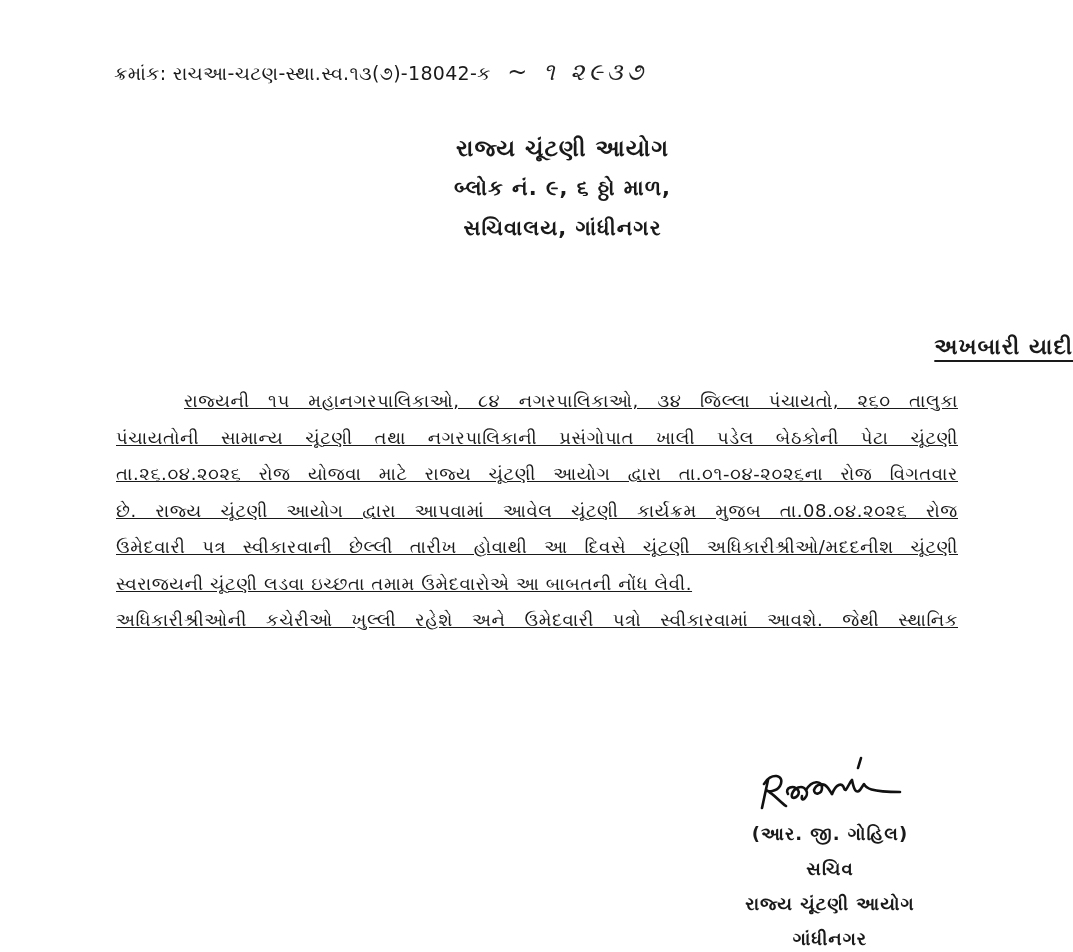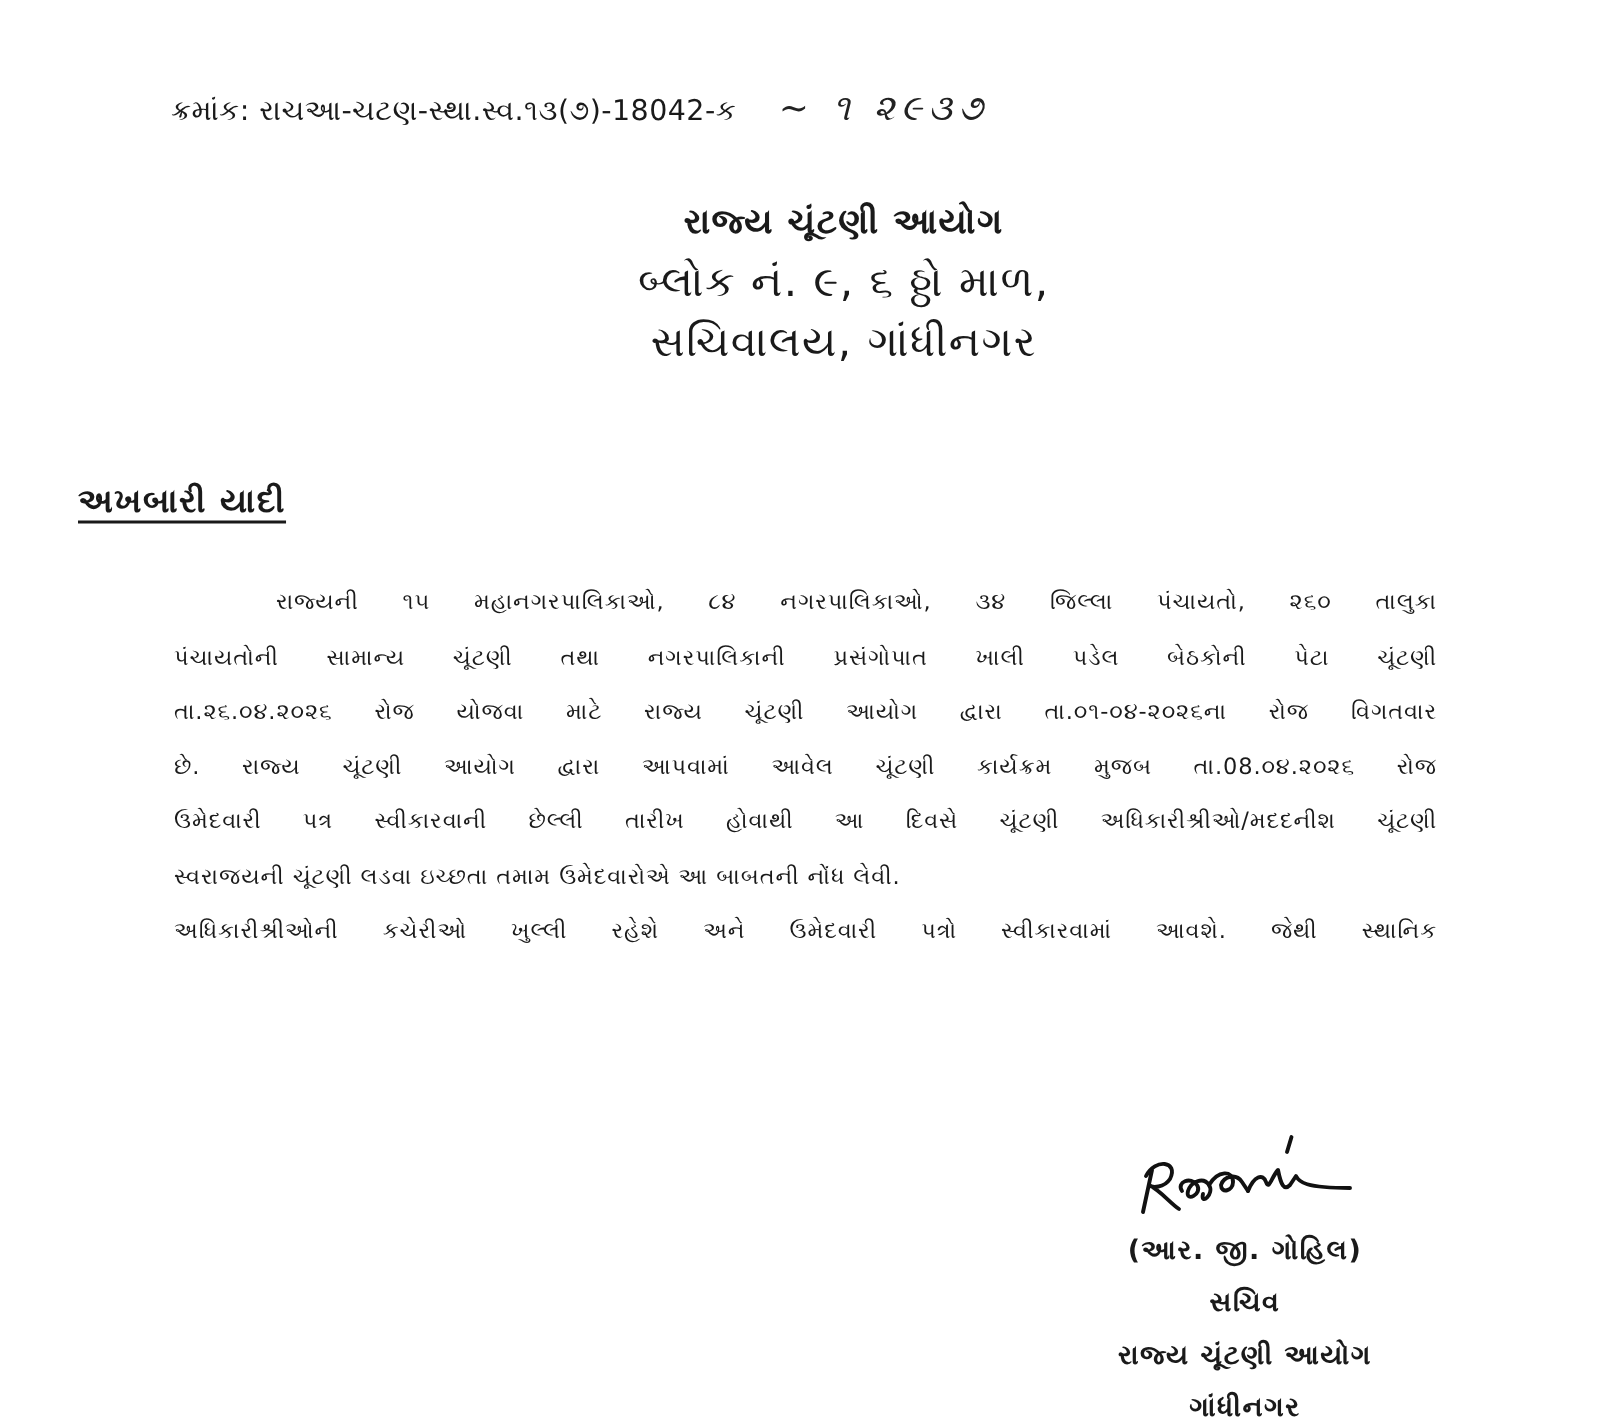--- a/index.html
+++ b/index.html
@@ -20,67 +20,68 @@
       left: 114px;
       top: 58px;
       font-size: 19px;
       letter-spacing: 0.3px;
       white-space: nowrap;
     }
     .ref-handwritten {
       font-family: "DejaVu Serif", "Liberation Serif", serif;
       font-style: italic;
       font-size: 24px;
-      margin-left: 22px;
+      margin-left: 10px;
       letter-spacing: 4px;
       color: #222;
     }
     .header-block {
       position: absolute;
       left: 0;
       width: 1073px;
       top: 128px;
       text-align: center;
     }
     .header-block .org-name {
       font-size: 23px;
       font-weight: bold;
       letter-spacing: 1px;
       margin-left: 52px;
       line-height: 40px;
     }
     .header-block .addr-line {
-      font-size: 28px;
-      font-weight: normal;
+      font-size: 21px;
+      font-weight: bold;
       letter-spacing: 1px;
       margin-left: 52px;
       line-height: 40px;
     }
     .doc-title {
       position: absolute;
       left: 0;
       width: 1073px;
-      top: 322px;
-      text-align: left;
+      top: 334px;
+      text-align: right;
     }
     .doc-title span {
       display: inline-block;
       font-size: 22px;
       font-weight: bold;
       letter-spacing: 1px;
       margin-left: 52px;
       text-decoration: underline;
       text-underline-offset: 6px;
     }
     .body-para {
       position: absolute;
       left: 116px;
       top: 383px;
       width: 842px;
-      font-size: 15px;
+      font-size: 18px;
+      text-decoration: underline;
     }
     .body-para .para-line {
       display: block;
       height: 36.5px;
       line-height: 36.5px;
       white-space: nowrap;
       text-align: justify;
       text-align-last: justify;
       letter-spacing: 0.6px;
     }

